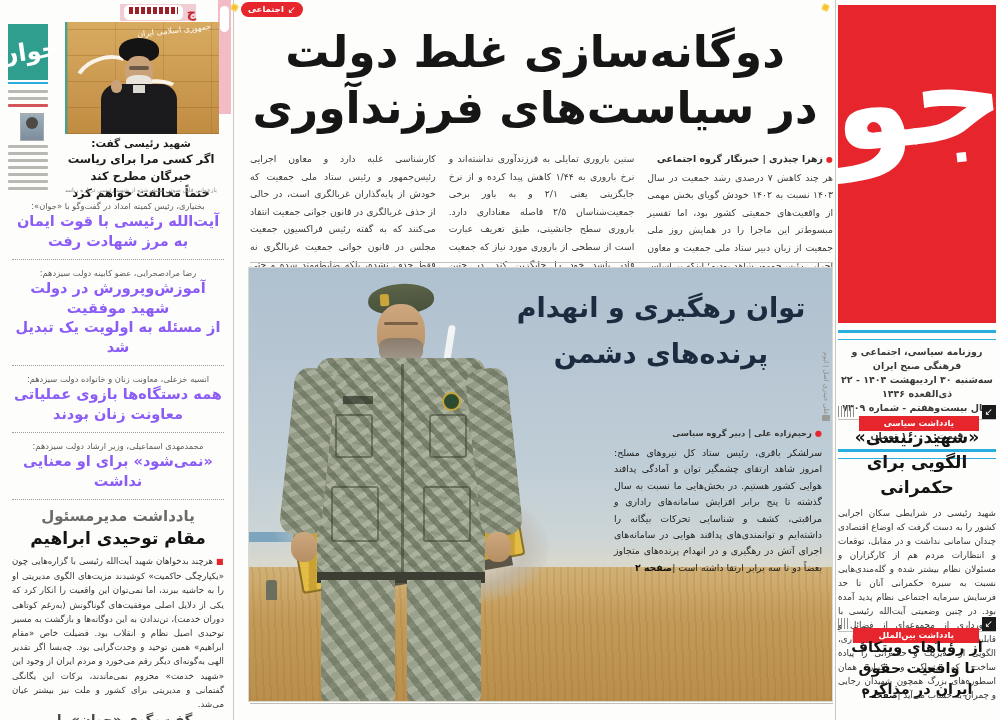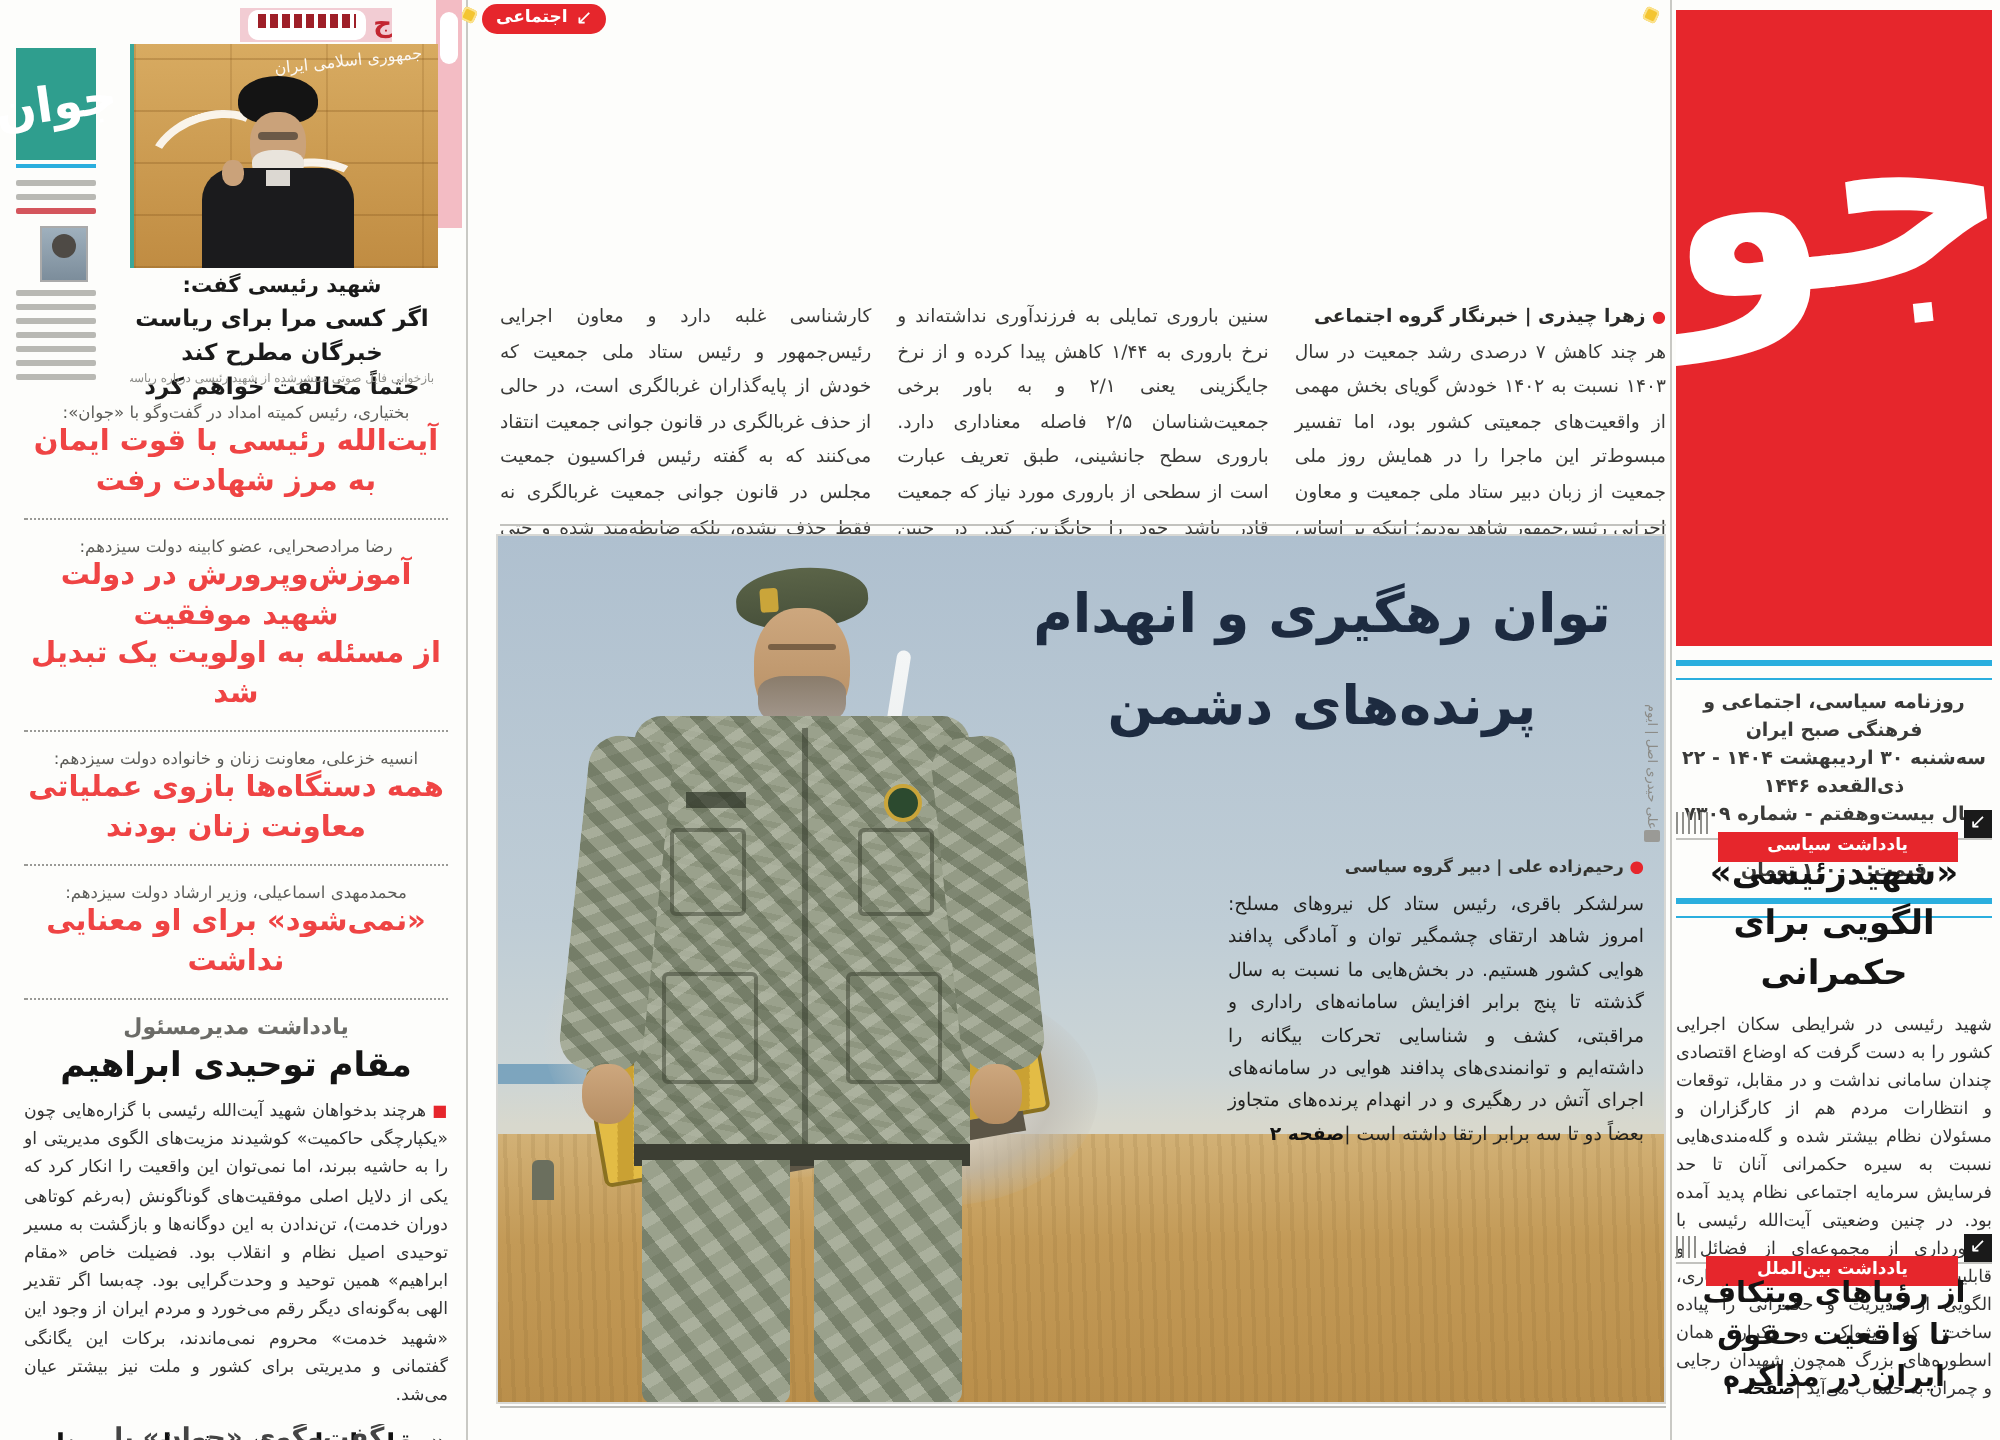--- a/index.html
+++ b/index.html
@@ -112,22 +112,22 @@
   .mport{width:22px;height:26px;background:linear-gradient(#9fb0bd,#7c8d9b);margin:6px auto 0;border:1px solid #aaa;}
   .mport i{display:block;width:12px;height:12px;background:#4e4a45;border-radius:50%;margin:3px auto 0;}
 
   .ins-cap{position:absolute;top:136px;left:63px;width:152px;text-align:center;font-weight:bold;color:#1a1a1a;}
   .ins-cap .c1{font-size:10.5px;line-height:15px;}
   .ins-cap .c2{font-size:11.5px;line-height:17px;}
   .ins-note{position:absolute;top:186px;left:63px;width:152px;text-align:center;font-size:6px;color:#8c8c88;white-space:nowrap;overflow:hidden;}
 
   .litem{text-align:center;}
   .litem .k{font-size:8.3px;color:#5c5c58;line-height:12px;}
-  .litem .h{font-weight:bold;color:#ef4444;font-size:14.5px;line-height:19.5px;}
-  .ed-label{text-align:center;font-size:11px;color:#6b6b67;font-weight:bold;}
+  .litem .h{font-weight:bold;color:#8b5cf6;font-size:14.5px;line-height:19.5px;}
+  .ed-label{text-align:center;font-size:15px;color:#6b6b67;font-weight:bold;}
   .ed-h{text-align:center;font-weight:bold;font-size:17px;color:#141414;}
   .ed-b{font-size:8.6px;line-height:14.2px;text-align:justify;color:#333;}
   .ed-b .sq{color:#e6262c;font-size:8px;}
   .promo{text-align:center;font-weight:bold;font-size:13px;line-height:20px;color:#111;}
   .clipped{position:absolute;top:712px;left:10px;right:14px;height:8px;overflow:hidden;text-align:center;font-weight:bold;font-size:13px;color:#444;}
 </style>
 </head>
 <body>
 
 <div id="page">
@@ -182,20 +182,24 @@
 
   <div class="center">
     <div class="bloom" style="top:4px;left:-6px;"></div>
     <div class="bloom" style="top:4px;right:4px;"></div>
 
     <div class="tag">
       <span class="a">↙</span>
       <span class="t">اجتماعی</span>
     </div>
 
+    <div class="lead-h">
+      <div>دوگانه‌سازی غلط دولت</div>
+      <div>در سیاست‌های فرزندآوری</div>
+    </div>
 
     <div class="lead-cols">
       <div class="col">
         <div class="byline"><span class="dot">●</span> <span>زهرا چیذری | خبرنگار گروه اجتماعی</span></div>
         <span>هر چند کاهش ۷ درصدی رشد جمعیت در سال ۱۴۰۳ نسبت به ۱۴۰۲ خودش گویای بخش مهمی از واقعیت‌های جمعیتی کشور بود، اما تفسیر مبسوط‌تر این ماجرا را در همایش روز ملی جمعیت از زبان دبیر ستاد ملی جمعیت و معاون اجرایی رئیس‌جمهور شاهد بودیم؛ اینکه بر اساس یک پیمایش ملی، ۷۷ درصد از زوجین در</span>
       </div>
       <div class="col">سنین باروری تمایلی به فرزندآوری نداشته‌اند و نرخ باروری به ۱/۴۴ کاهش پیدا کرده و از نرخ جایگزینی یعنی ۲/۱ و به باور برخی جمعیت‌شناسان ۲/۵ فاصله معناداری دارد. باروری سطح جانشینی، طبق تعریف عبارت است از سطحی از باروری مورد نیاز که جمعیت قادر باشد خود را جایگزین کند. در چنین شرایطی و درست در روز ملی جمعیت همچنان سیاسی‌کاری بر نگاه علمی و</div>
       <div class="col"><span>کارشناسی غلبه دارد و معاون اجرایی رئیس‌جمهور و رئیس ستاد ملی جمعیت که خودش از پایه‌گذاران غربالگری است، در حالی از حذف غربالگری در قانون جوانی جمعیت انتقاد می‌کنند که به گفته رئیس فراکسیون جمعیت مجلس در قانون جوانی جمعیت غربالگری نه فقط حذف نشده، بلکه ضابطه‌مند شده و حتی تحت حمایت بیمه هم قرار گرفته است! |</span><span class="pref">صفحه ۳</span></div>
     </div>
     <div class="thin abs" style="top:262px;right:0;width:583px;"></div>

